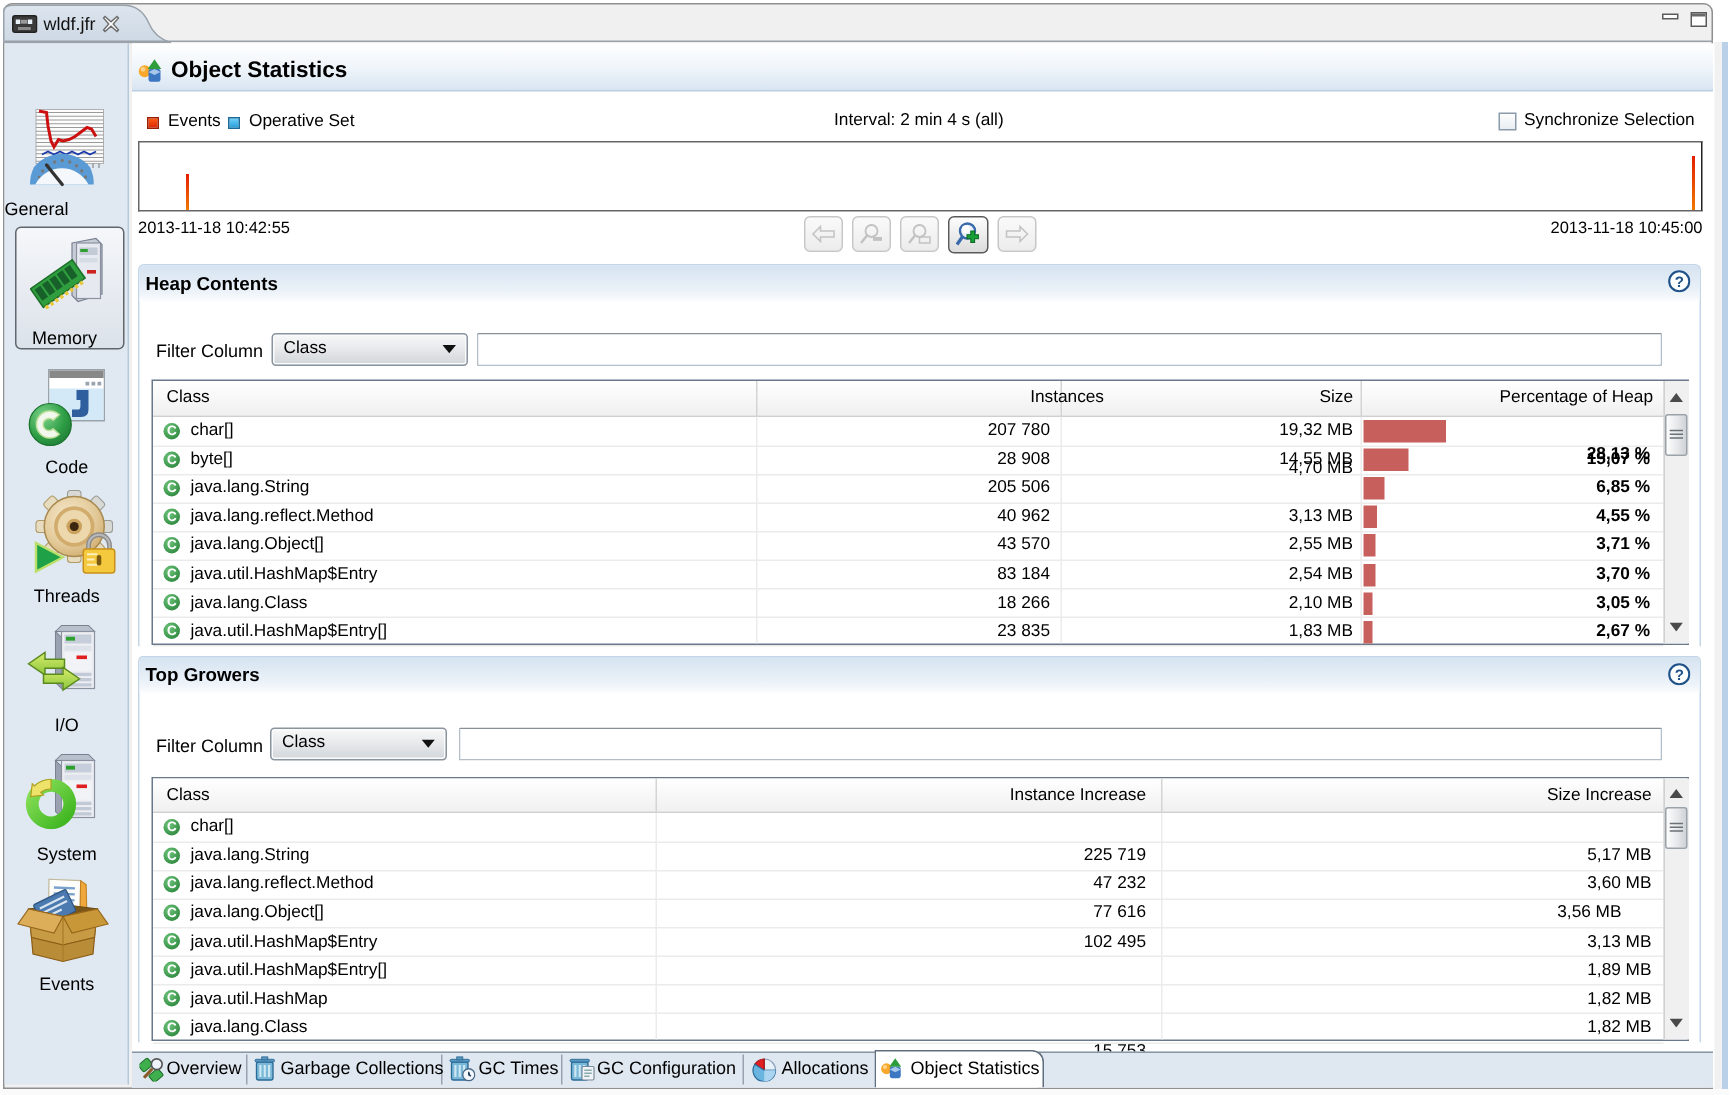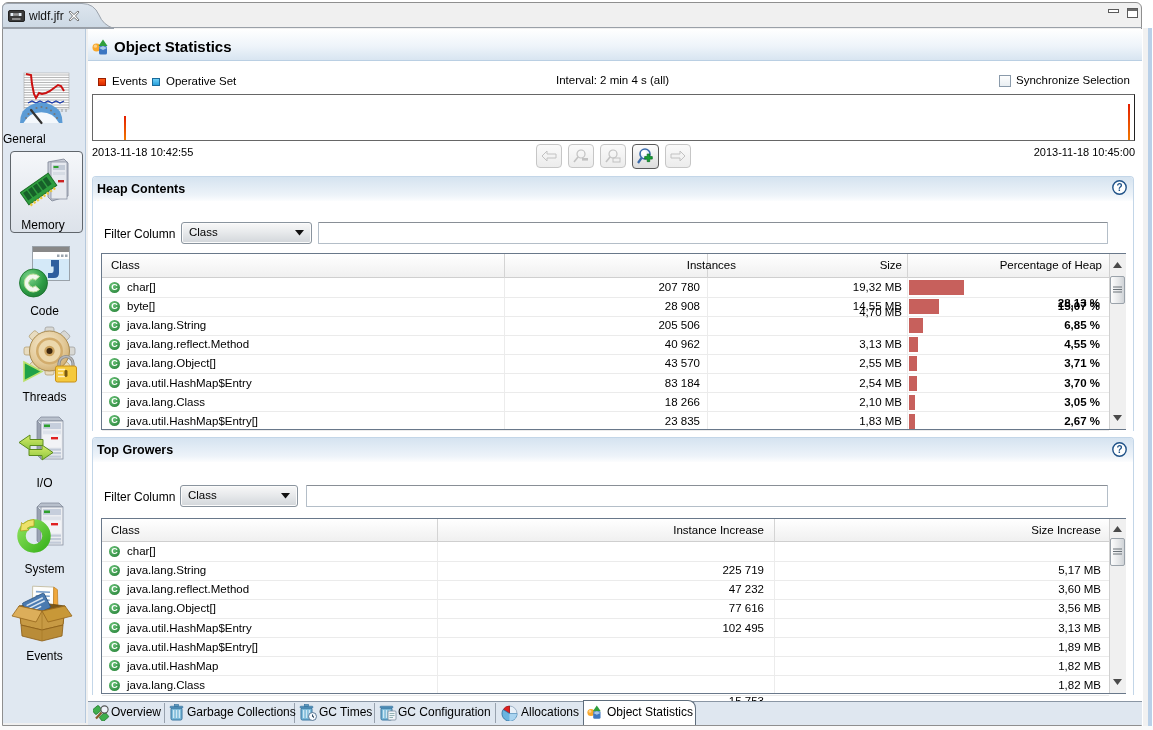--- a/index.html
+++ b/index.html
@@ -440,21 +440,21 @@
       <div class="cell num" style="left:672px;top:45.1px;width:327px;">5,17 MB</div>
       <div class="abs" style="left:0;top:60.7px;width:1007px;height:1px;background:#ebebeb;"></div>
       <div class="cicon" style="left:7px;top:64.8px;">C</div>
       <div class="cell" style="left:25px;top:64.3px;">java.lang.reflect.Method</div>
       <div class="cell num" style="left:335px;top:64.3px;width:327px;">47 232</div>
       <div class="cell num" style="left:672px;top:64.3px;width:327px;">3,60 MB</div>
       <div class="abs" style="left:0;top:79.8px;width:1007px;height:1px;background:#ebebeb;"></div>
       <div class="cicon" style="left:7px;top:83.9px;">C</div>
       <div class="cell" style="left:25px;top:83.4px;">java.lang.Object[]</div>
       <div class="cell num" style="left:335px;top:83.4px;width:327px;">77 616</div>
-      <div class="cell num" style="left:672px;top:83.4px;width:327px;">3,56 MB</div>
+      <div class="cell num" style="left:652px;top:83.4px;width:327px;">3,56 MB</div>
       <div class="abs" style="left:0;top:99.0px;width:1007px;height:1px;background:#ebebeb;"></div>
       <div class="cicon" style="left:7px;top:103.1px;">C</div>
       <div class="cell" style="left:25px;top:102.6px;">java.util.HashMap$Entry</div>
       <div class="cell num" style="left:335px;top:102.6px;width:327px;">102 495</div>
       <div class="cell num" style="left:672px;top:102.6px;width:327px;">3,13 MB</div>
       <div class="abs" style="left:0;top:118.2px;width:1007px;height:1px;background:#ebebeb;"></div>
       <div class="cicon" style="left:7px;top:122.2px;">C</div>
       <div class="cell" style="left:25px;top:121.8px;">java.util.HashMap$Entry[]</div>
       <div class="cell num" style="left:672px;top:121.8px;width:327px;">1,89 MB</div>
       <div class="abs" style="left:0;top:137.3px;width:1007px;height:1px;background:#ebebeb;"></div>

